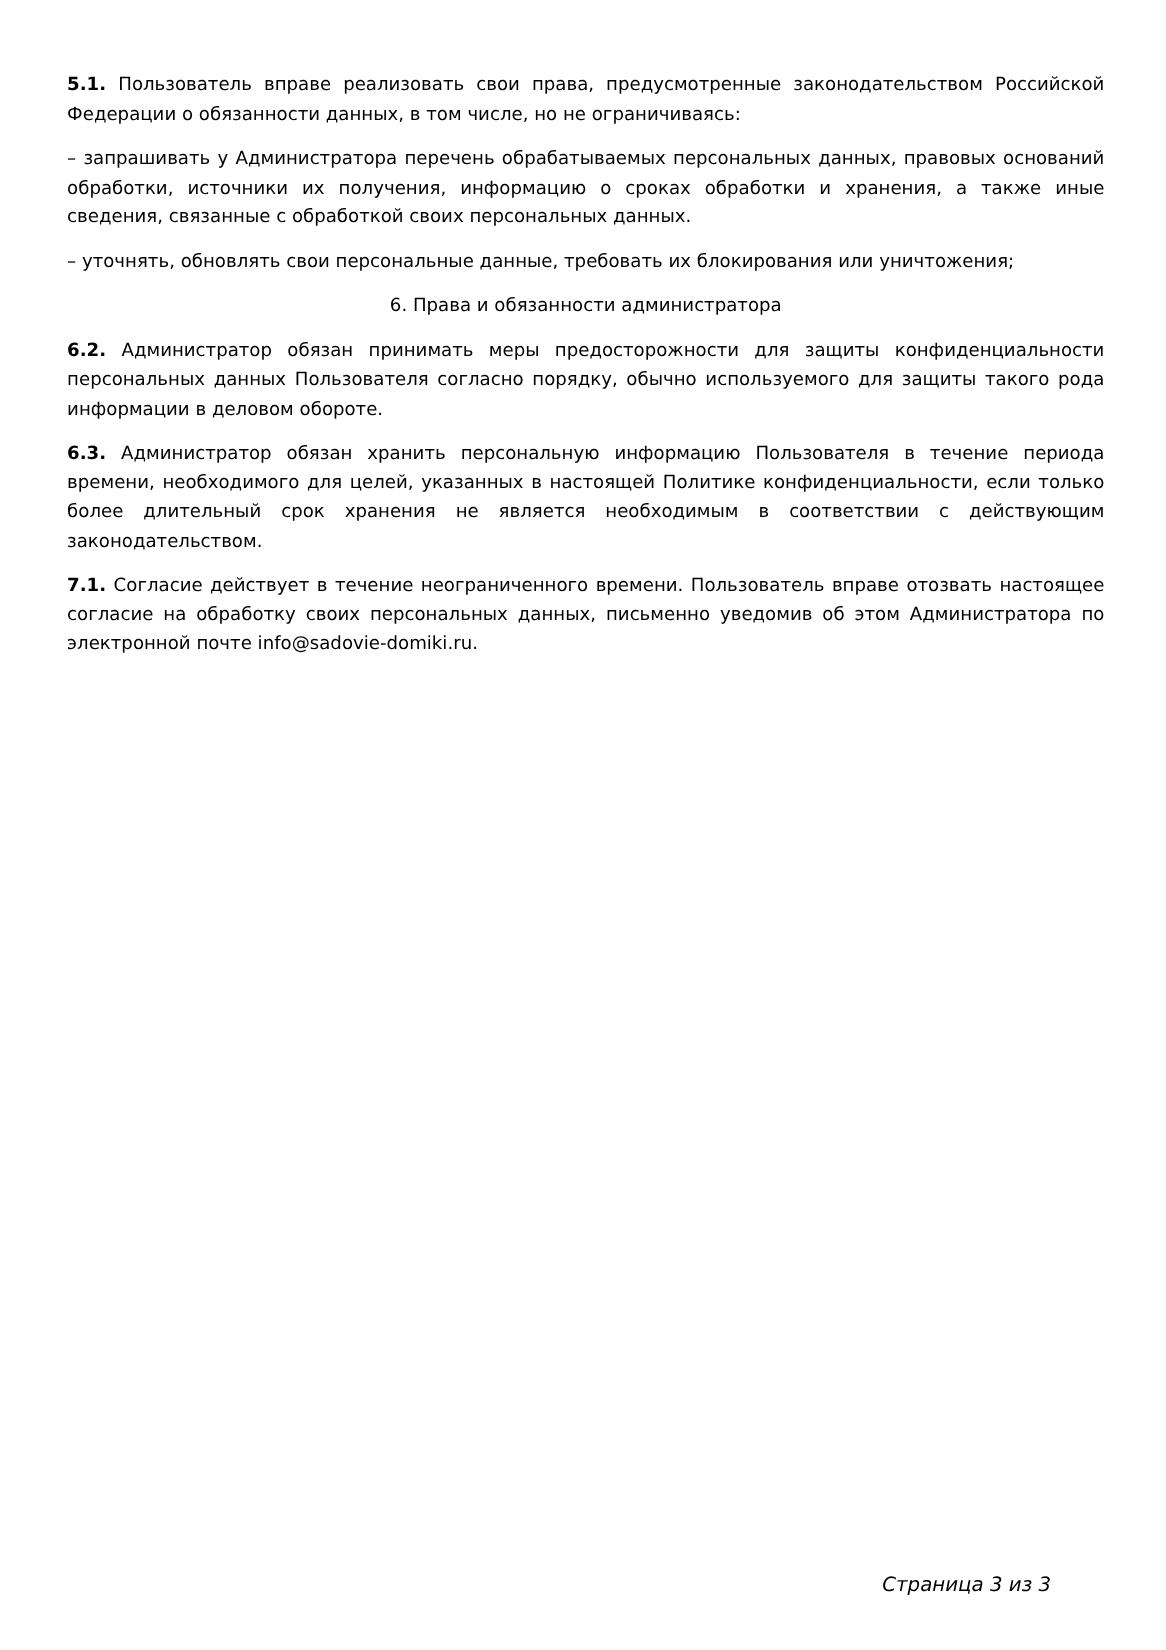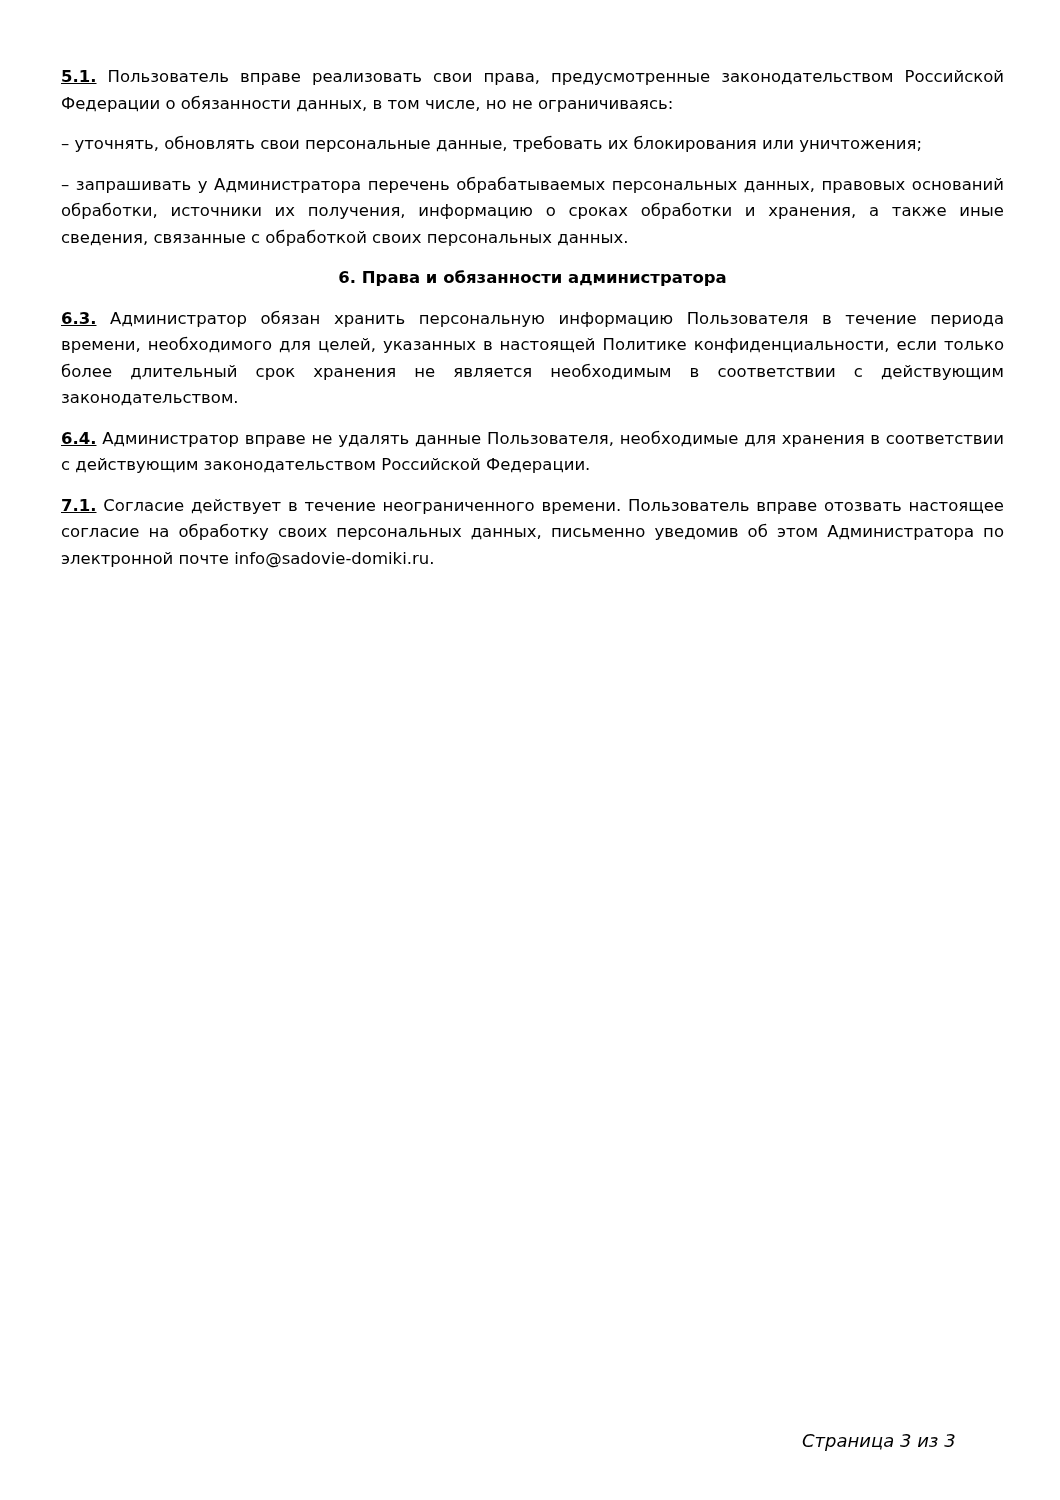--- a/index.html
+++ b/index.html
@@ -16,61 +16,61 @@
       left: 61px;
       top: 64px;
       width: 943px;
     }
     p {
       margin: 0 0 14px 0;
       font-size: 16.5px;
       line-height: 26.5px;
       text-align: justify;
     }
-    .num { font-weight: bold; text-decoration: underline; }
+    .num { font-weight: bold; }
     h2 {
       margin: 0 0 14px 0;
       font-size: 16.5px;
       line-height: 26.5px;
-      font-weight: bold;
+      font-weight: normal;
       text-align: center;
     }
     .footer {
       position: absolute;
       left: 802px;
       top: 1428px;
       font-size: 18px;
       line-height: 26px;
       font-style: italic;
     }
   </style>
 </head>
 <body>
 
 <div class="page">
 
   <p>
     <span class="num">5.1.</span><span> Пользователь вправе реализовать свои права, предусмотренные законодательством Российской Федерации о обязанности данных, в том числе, но не ограничиваясь:</span>
   </p>
 
+  <p>– запрашивать у Администратора перечень обрабатываемых персональных данных, правовых оснований обработки, источники их получения, информацию о сроках обработки и хранения, а также иные сведения, связанные с обработкой своих персональных данных.</p>
+
   <p>– уточнять, обновлять свои персональные данные, требовать их блокирования или уничтожения;</p>
-
-  <p>– запрашивать у Администратора перечень обрабатываемых персональных данных, правовых оснований обработки, источники их получения, информацию о сроках обработки и хранения, а также иные сведения, связанные с обработкой своих персональных данных.</p>
 
   <h2>6.  Права и обязанности администратора</h2>
 
 
+  <p>
+    <span class="num">6.2.</span><span> Администратор обязан принимать меры предосторожности для защиты конфиденциальности персональных данных Пользователя согласно порядку, обычно используемого для защиты такого рода информации в деловом обороте.</span>
+  </p>
 
   <p>
     <span class="num">6.3.</span><span> Администратор обязан хранить персональную информацию Пользователя в течение периода времени, необходимого для целей, указанных в настоящей Политике конфиденциальности, если только более длительный срок хранения не является необходимым в соответствии с действующим законодательством.</span>
   </p>
 
-  <p>
-    <span class="num">6.4.</span><span> Администратор вправе не удалять данные Пользователя, необходимые для хранения в соответствии с действующим законодательством Российской Федерации.</span>
-  </p>
 
 
   <p>
     <span class="num">7.1.</span><span> Согласие действует в течение неограниченного времени. Пользователь вправе отозвать настоящее согласие на обработку своих персональных данных, письменно уведомив об этом Администратора по электронной почте </span><span>info@sadovie-domiki.ru</span><span>.</span>
   </p>
 
 </div>
 
 <div class="footer">Страница 3 из 3</div>
 

